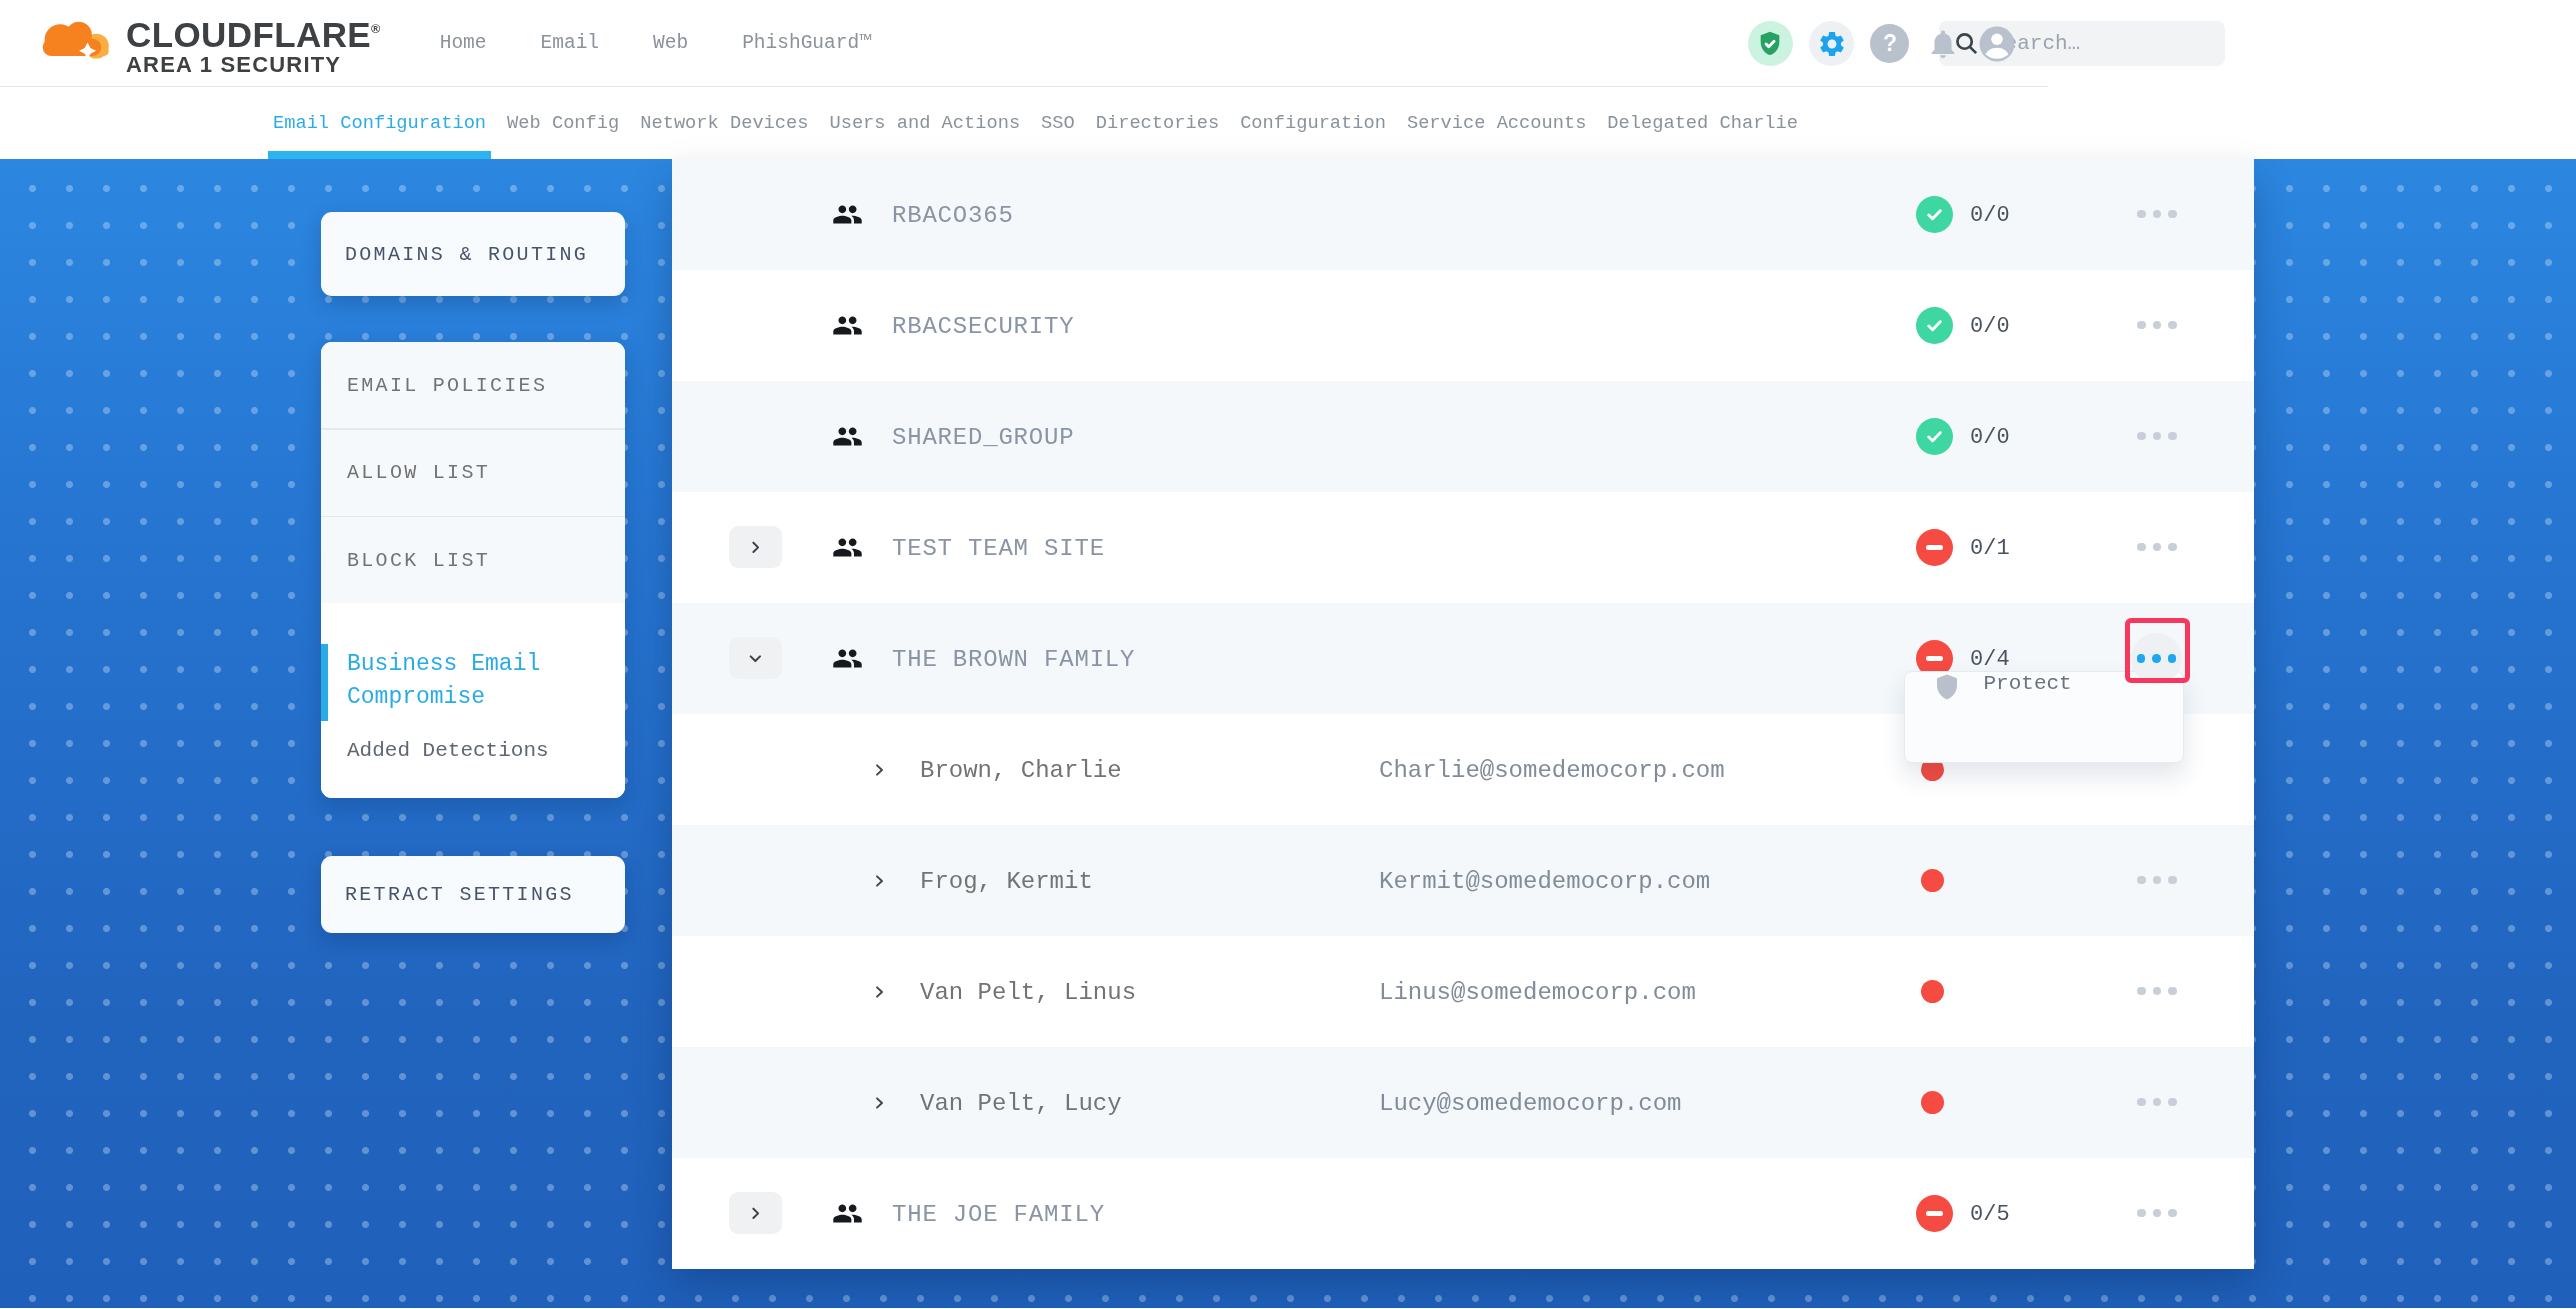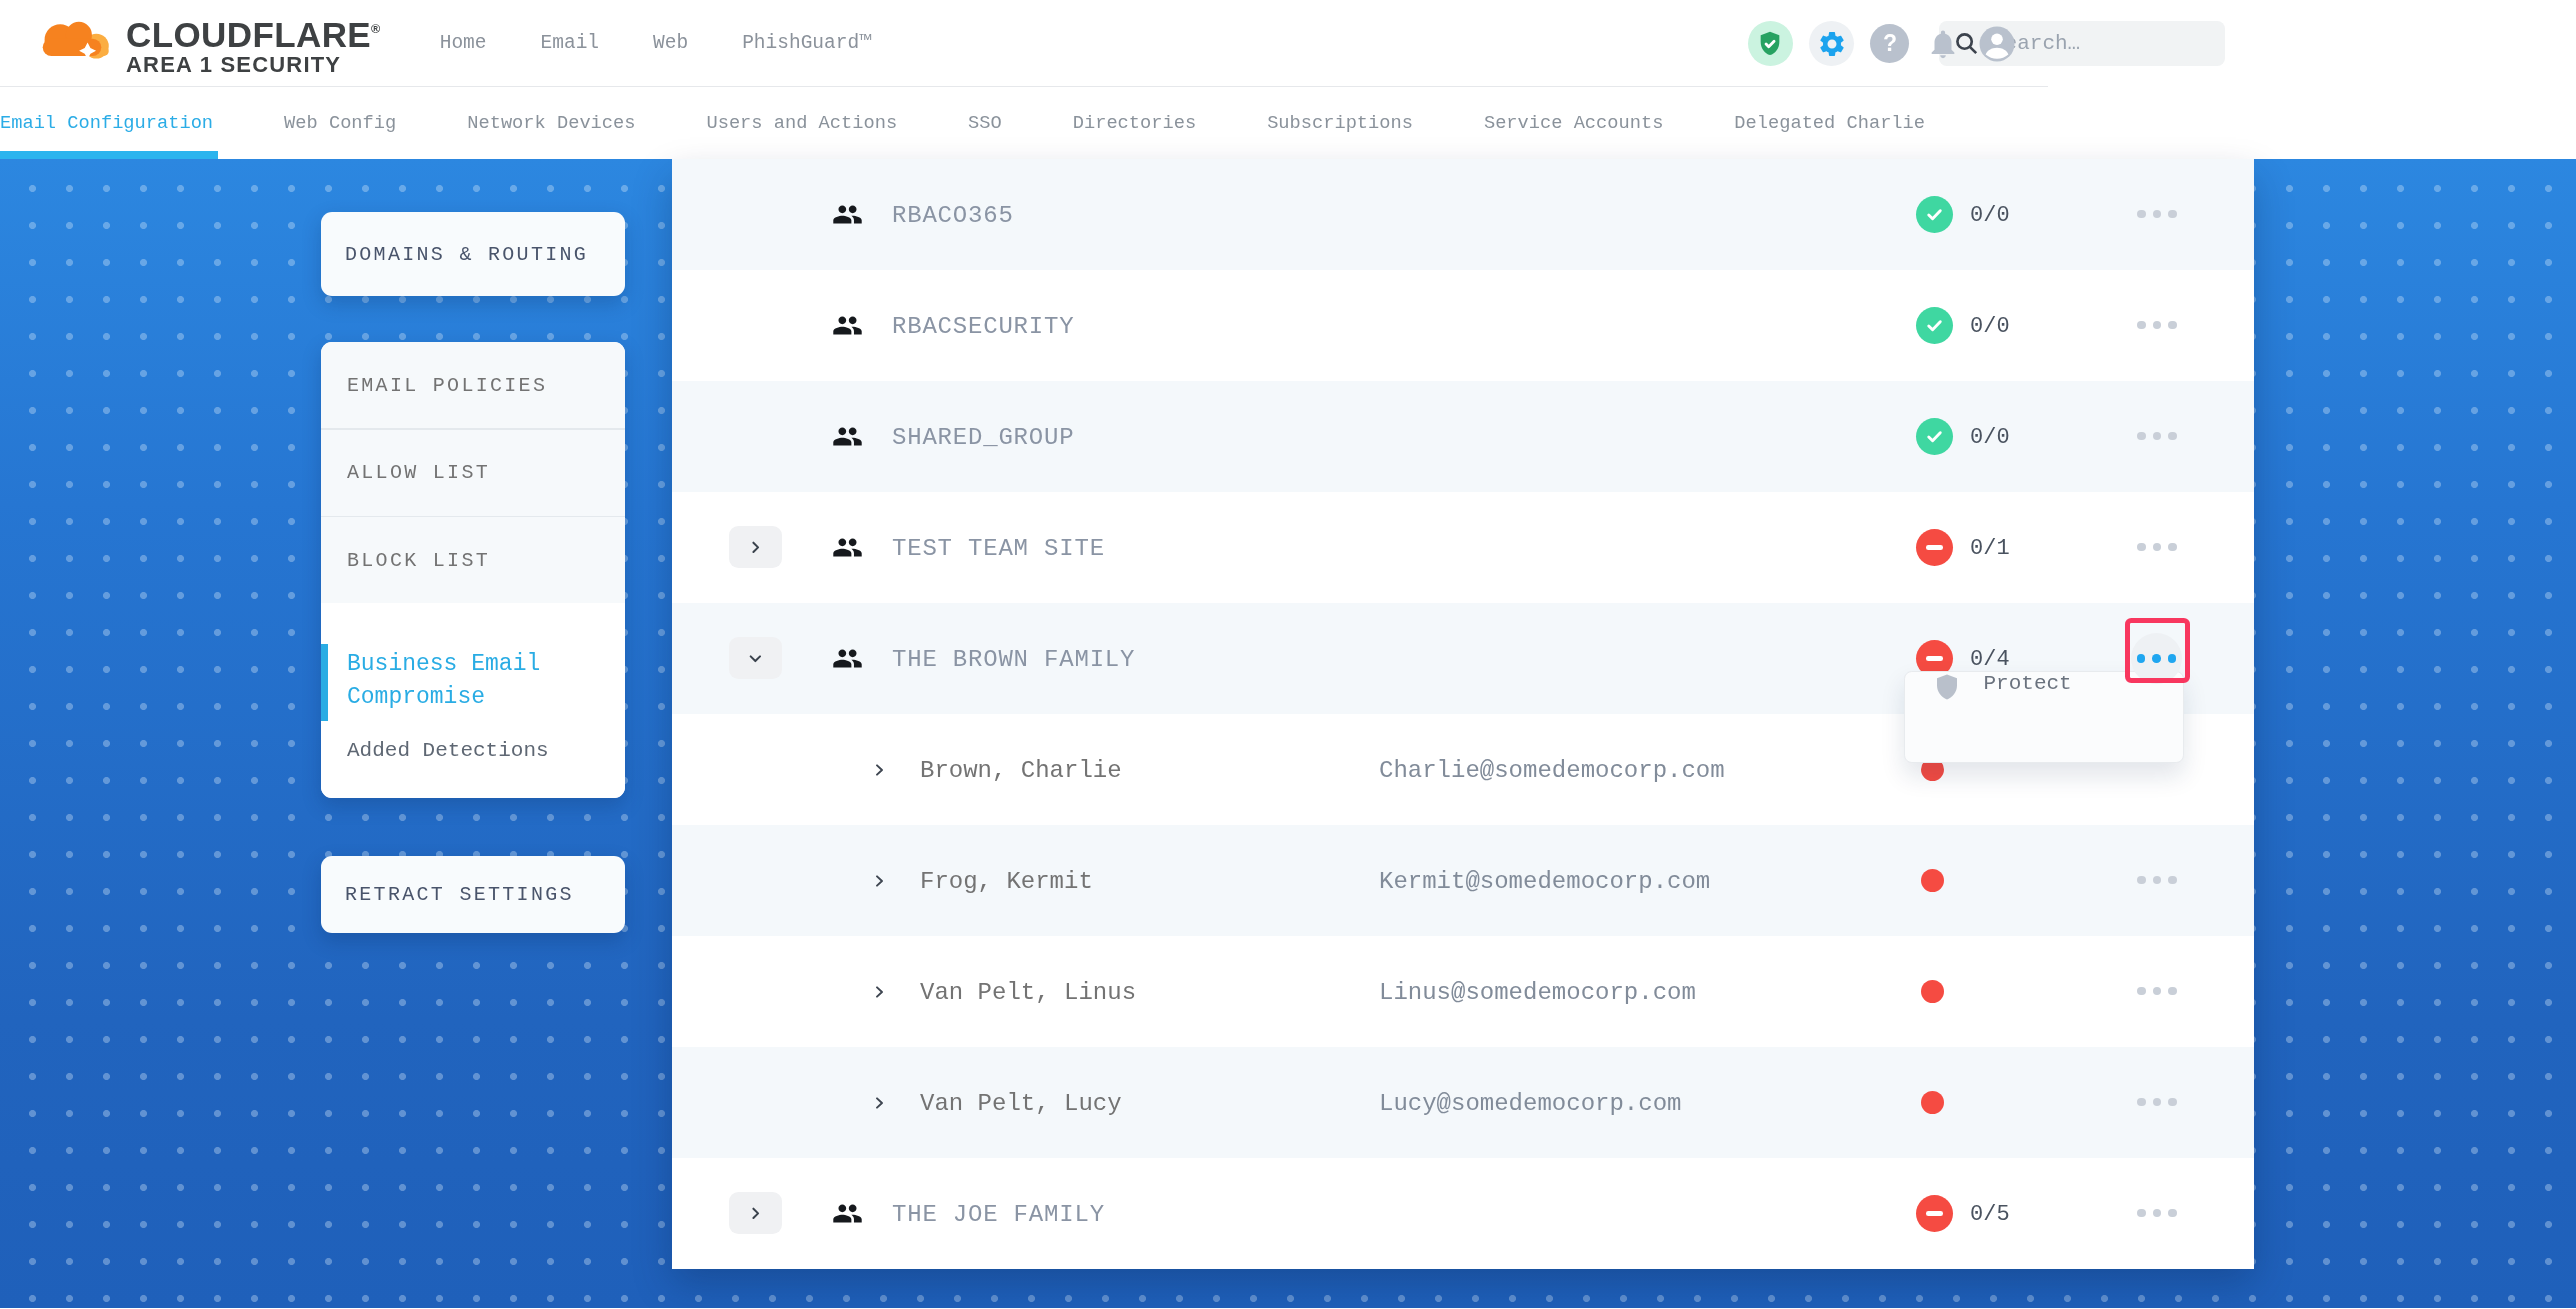--- a/index.html
+++ b/index.html
@@ -38,21 +38,21 @@
   .icn-btn { display:flex; align-items:center; justify-content:center; cursor:pointer; }
   .circle-mint { width:45px; height:45px; border-radius:50%; background:#CBF3E0; }
   .circle-gray { width:45px; height:45px; border-radius:50%; background:#EEF1F4; }
   .q-circle { width:39px; height:39px; border-radius:50%; background:#B9C1CD; color:#fff;
               font-size:23px; font-weight:bold; display:flex; align-items:center; justify-content:center;
               font-family:"Liberation Sans",sans-serif; }
 
   
   .tabbar {
     position:relative; height:72px; background:#fff;
-    display:flex; align-items:stretch; gap:71px;
+    display:flex; align-items:stretch; padding-left:273px; gap:21px;
   }
   .tab { position:relative; display:flex; align-items:center; font-size:18.7px; color:#8A929B; cursor:pointer; white-space:nowrap; }
   .tab.active { color:#2BACE6; }
   .tab.active::after {
     content:""; position:absolute; left:-4.7px; right:-4.7px; bottom:0; height:7.8px; background:#2BB4EE;
   }
 
   
   .content {
     position:relative; width:2576px; height:1149px;
@@ -195,21 +195,21 @@
     </div>
   </header>
 
   <div class="tabbar">
     <div class="tab active">Email Configuration</div>
     <div class="tab">Web Config</div>
     <div class="tab">Network Devices</div>
     <div class="tab">Users and Actions</div>
     <div class="tab">SSO</div>
     <div class="tab">Directories</div>
-    <div class="tab">Subscriptions</div>
+    <div class="tab">Configuration</div>
     <div class="tab">Service Accounts</div>
     <div class="tab">Delegated Charlie</div>
   </div>
 
   <div class="content">
 
     <aside class="sidebar">
       <div class="card card-single">DOMAINS &amp; ROUTING</div>
 
       <div class="card policy-card">

